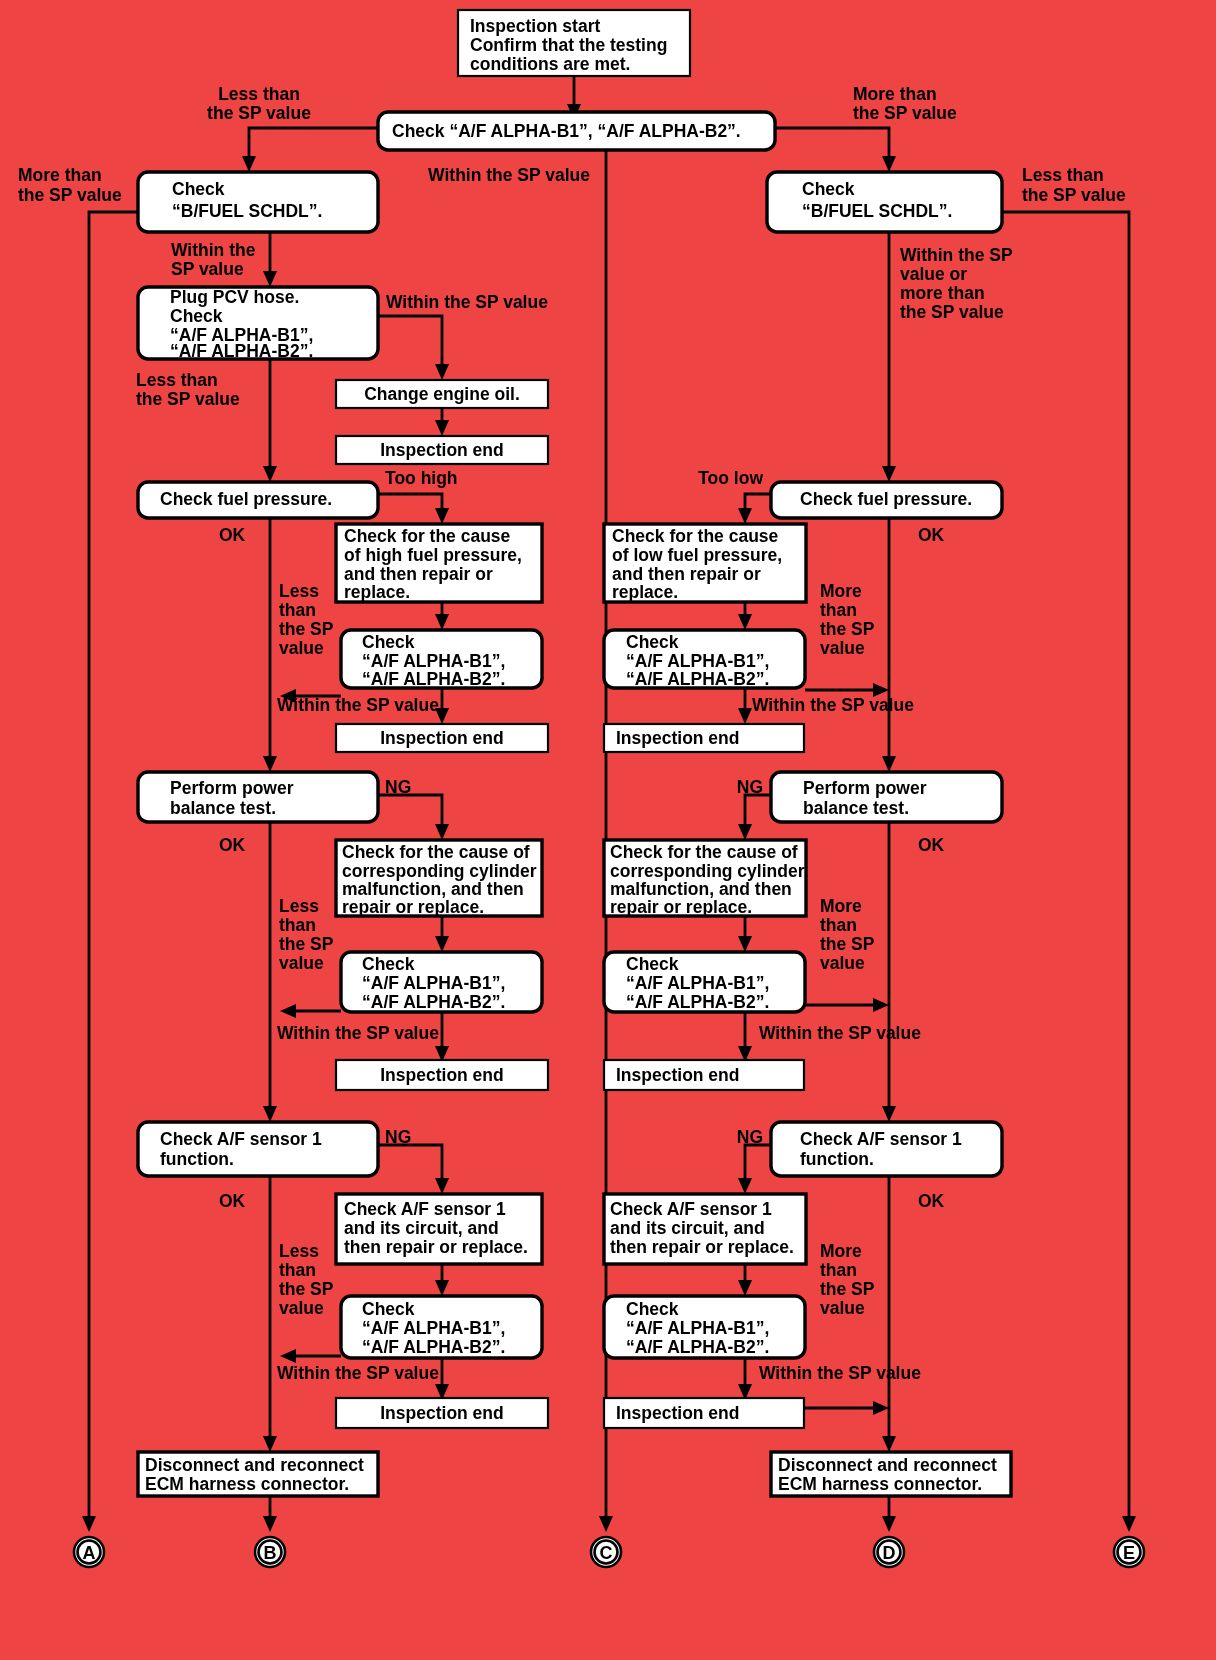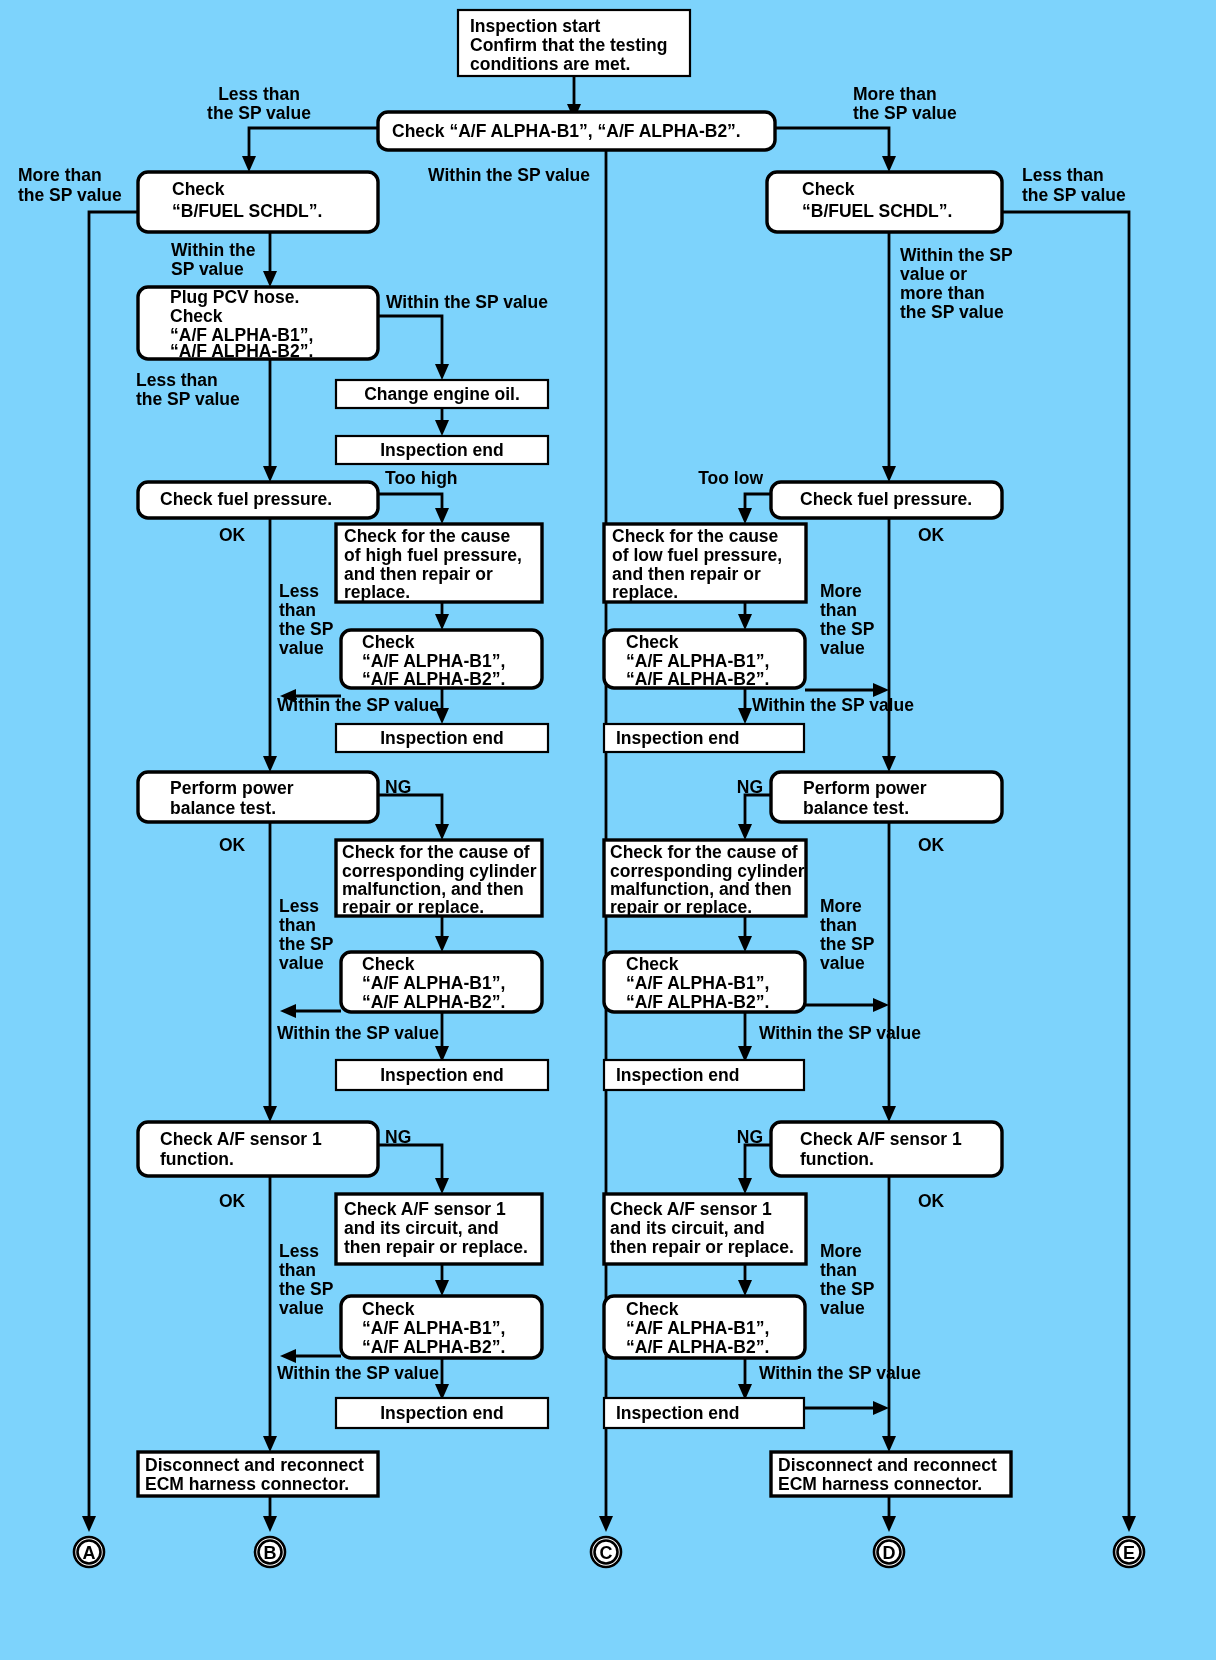--- a/index.html
+++ b/index.html
@@ -4,21 +4,21 @@
 <style>
   html, body {
     margin: 0;
     padding: 0;
     background: #ffffff;
   }
   #chart-root {
     position: relative;
     width: 1216px;
     height: 1660px;
-    background: #7dd3fc;
+    background: #ef4444;
     font-family: "Liberation Sans", sans-serif;
   }
   svg.flow {
     position: absolute;
     top: 0;
     left: 0;
     width: 1216px;
     height: 1660px;
   }
   .node-rect {

